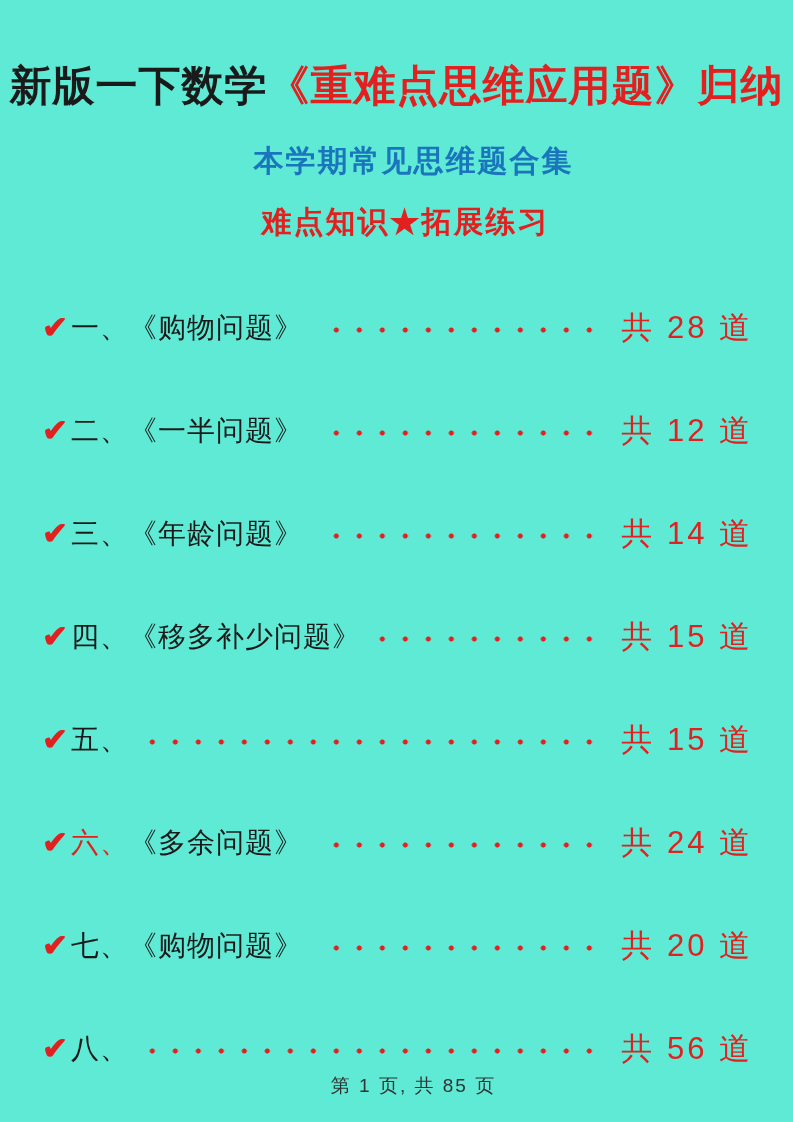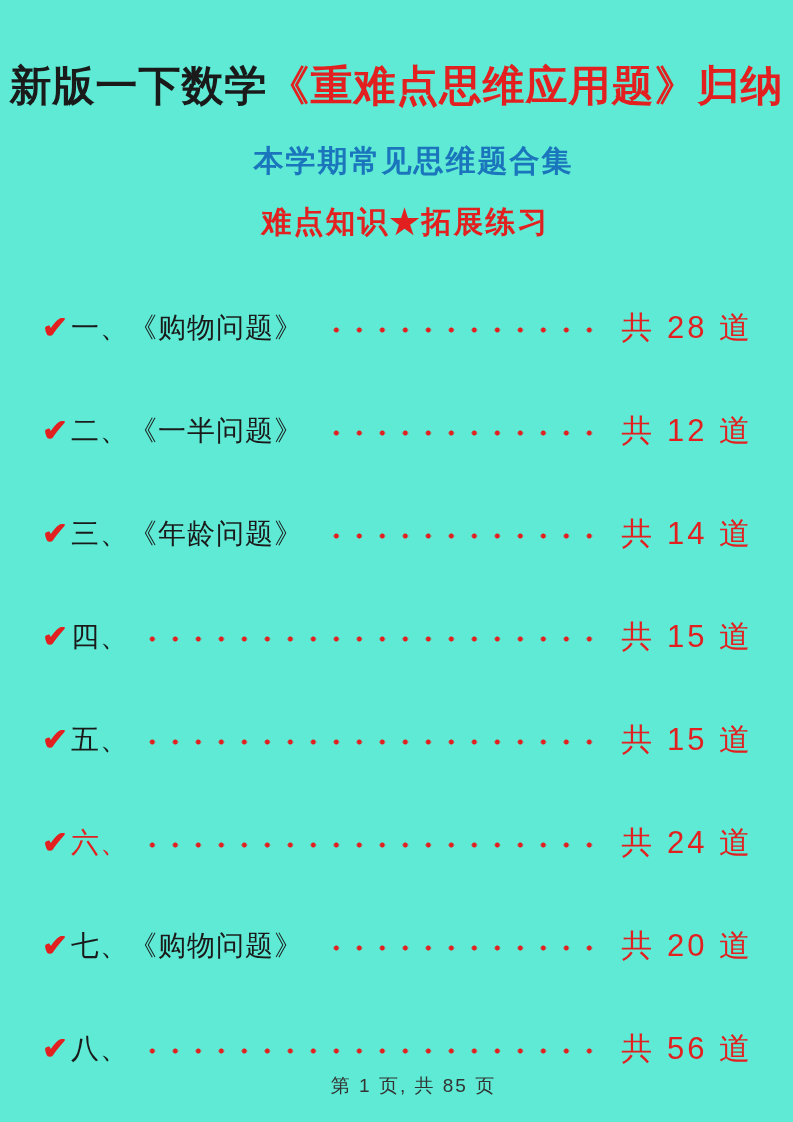--- a/index.html
+++ b/index.html
@@ -118,34 +118,36 @@
       <span class="check">✔</span>
       <span class="num" data-color="black">三、</span>
       <span class="ttl">《年龄问题》</span>
       <span class="leader"></span>
       <span class="count">共 14 道</span>
     </div>
 
     <div class="toc-row">
       <span class="check">✔</span>
       <span class="num" data-color="black">四、</span>
+      <span class="ttl">《移多补少问题》</span>
       <span class="leader"></span>
       <span class="count">共 15 道</span>
     </div>
 
     <div class="toc-row">
       <span class="check">✔</span>
       <span class="num" data-color="black">五、</span>
       <span class="leader"></span>
       <span class="count">共 15 道</span>
     </div>
 
     <div class="toc-row">
       <span class="check">✔</span>
       <span class="num" data-color="red">六、</span>
+      <span class="ttl">《多余问题》</span>
       <span class="leader"></span>
       <span class="count">共 24 道</span>
     </div>
 
     <div class="toc-row">
       <span class="check">✔</span>
       <span class="num" data-color="black">七、</span>
       <span class="ttl">《购物问题》</span>
       <span class="leader"></span>
       <span class="count">共 20 道</span>

